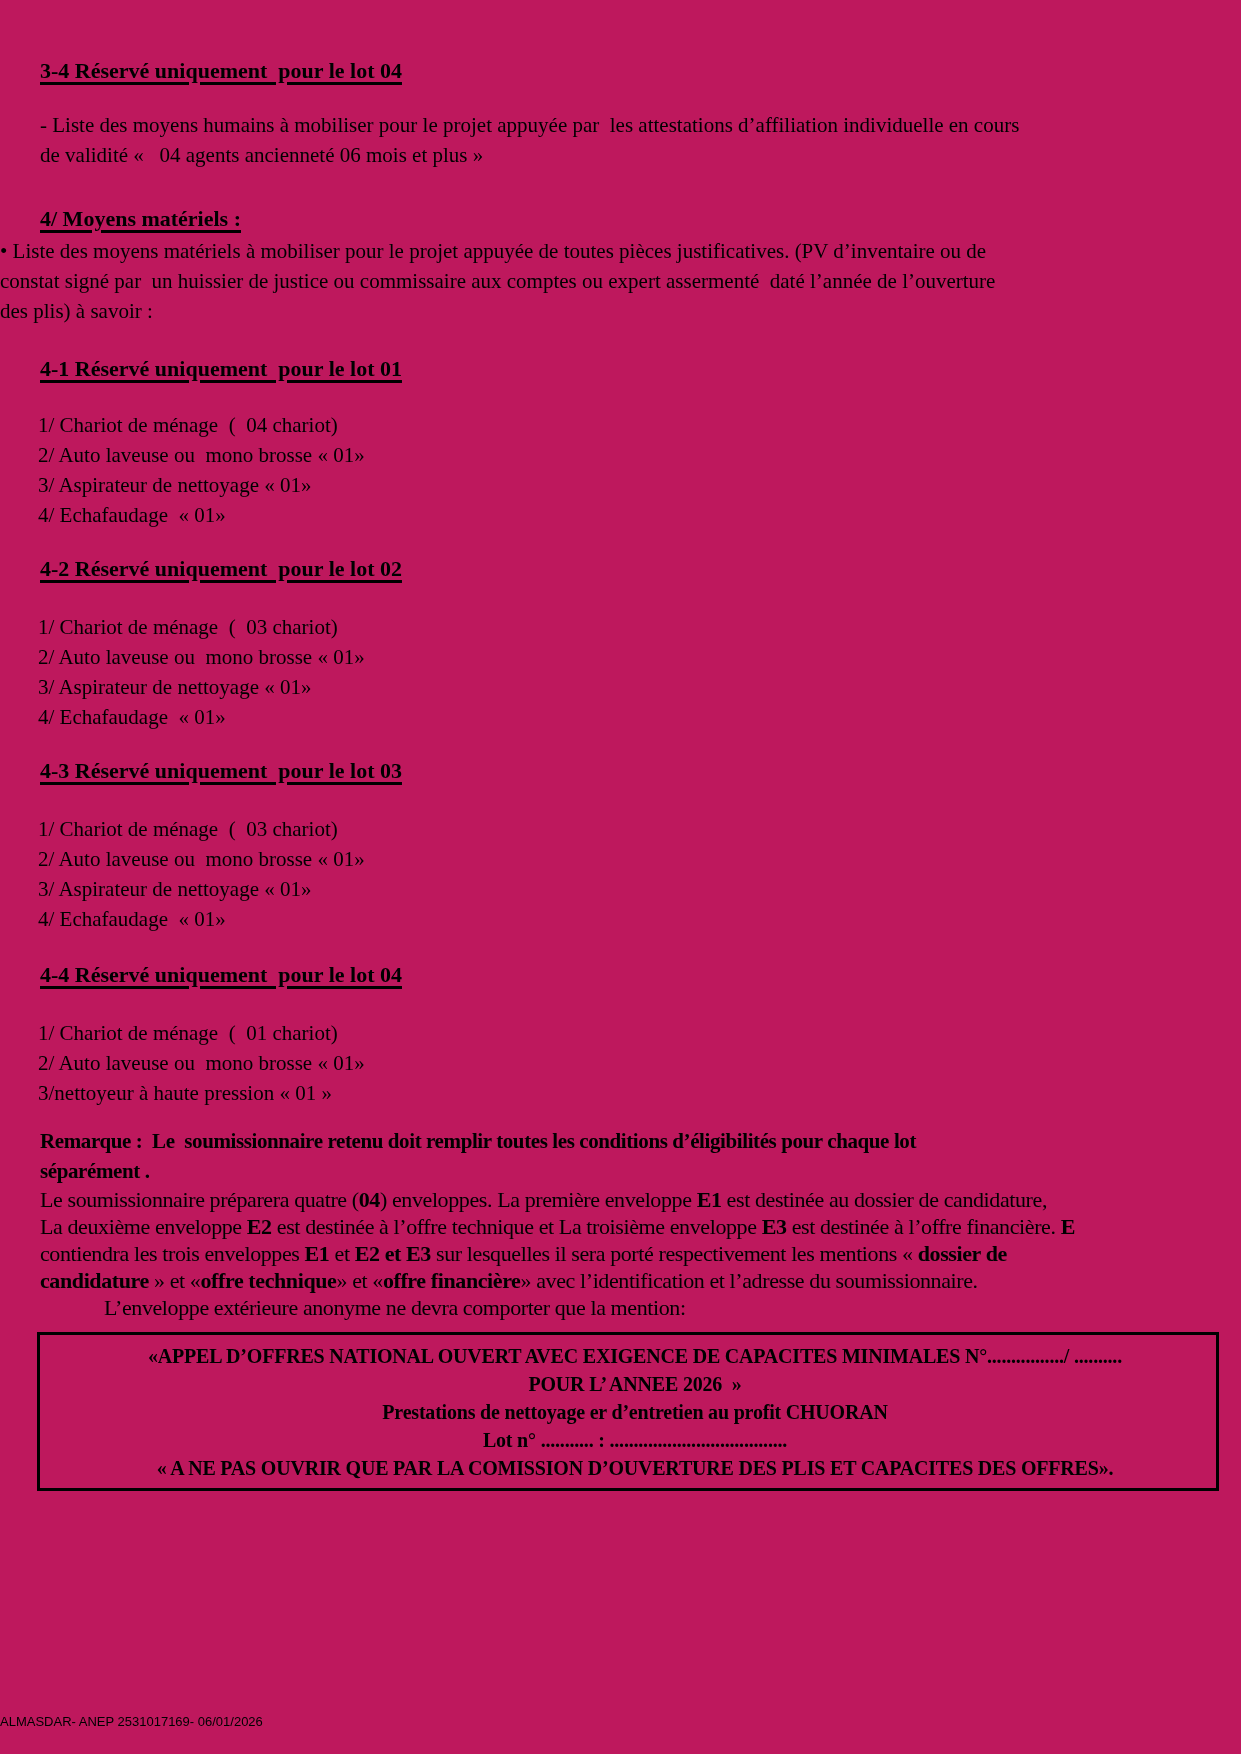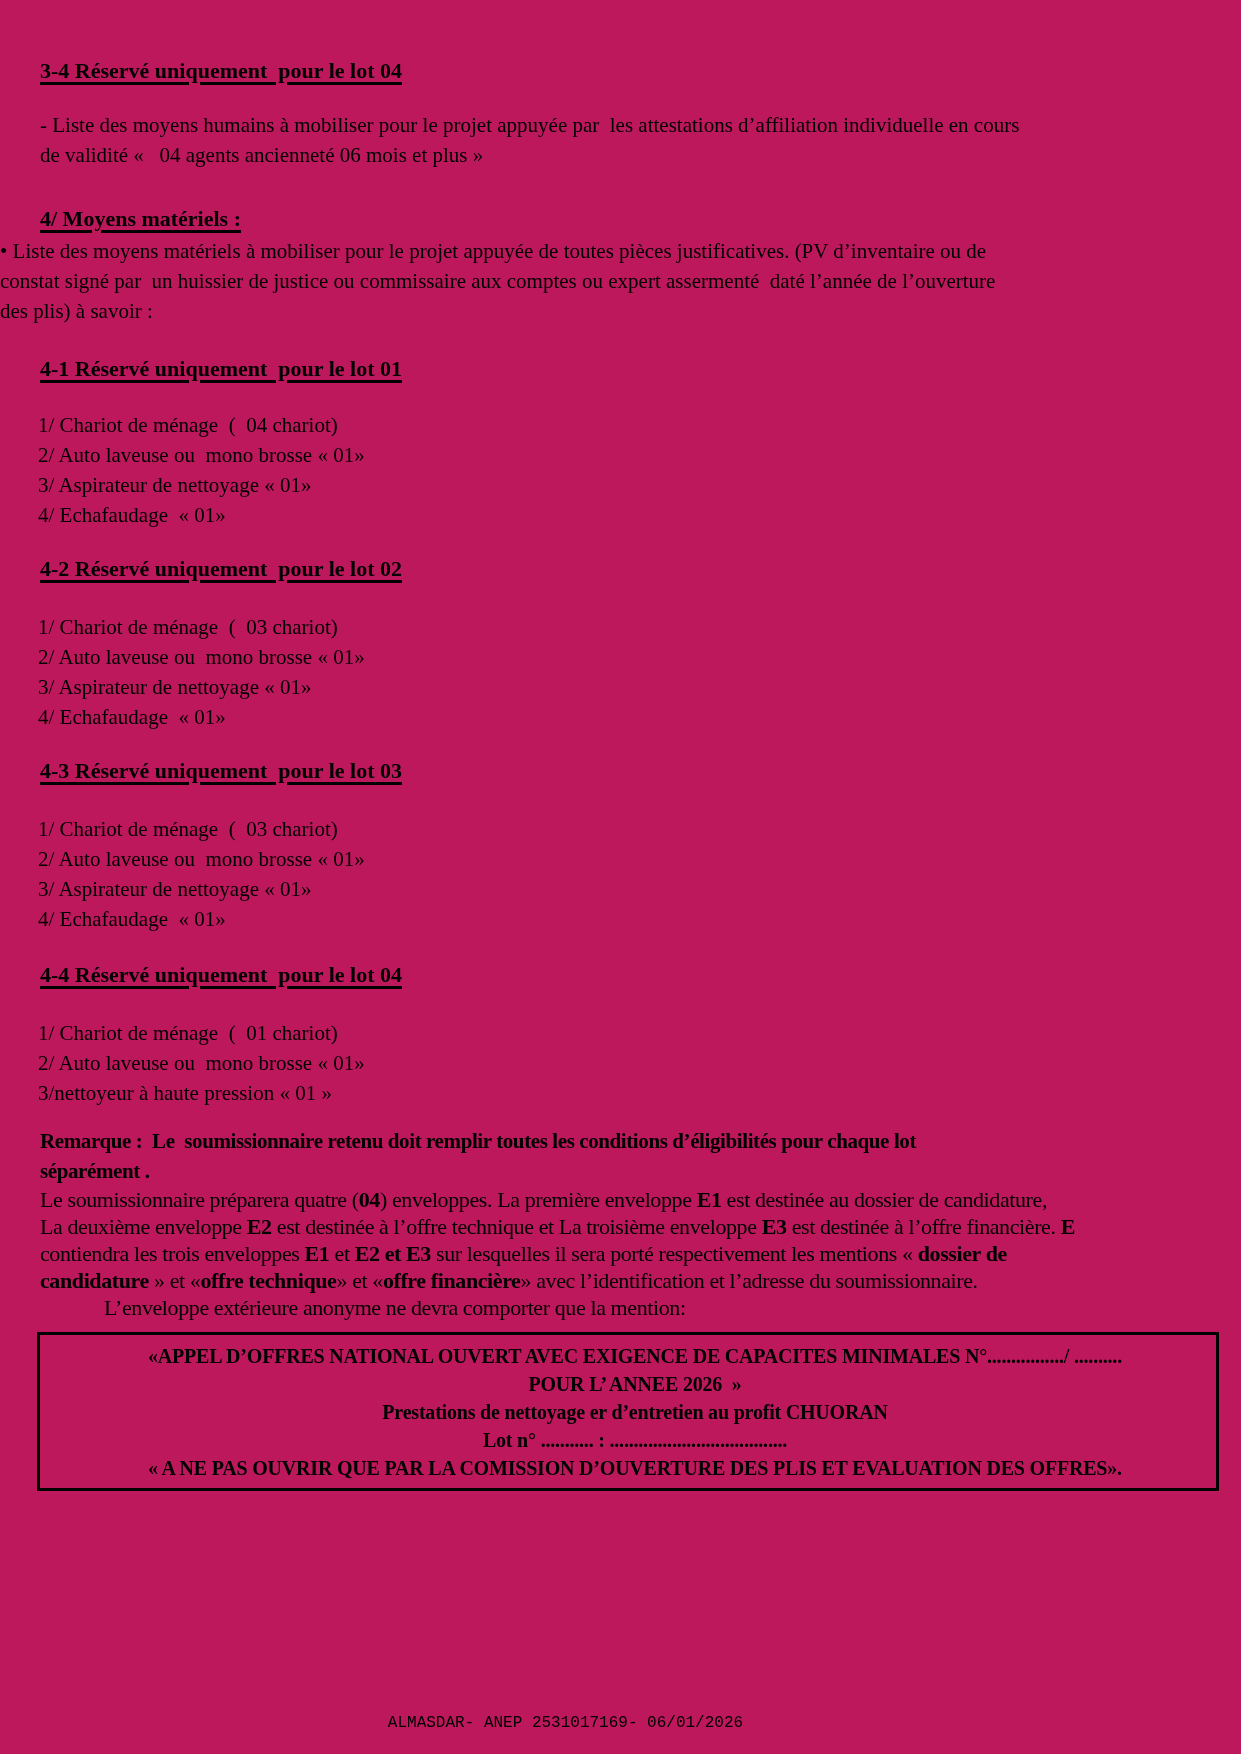--- a/index.html
+++ b/index.html
@@ -60,23 +60,23 @@
     box-sizing: content-box;
   }
   .mention-box .box-line {
     font-size: 20px;
     line-height: 28px;
     font-weight: bold;
     white-space: pre-wrap;
     letter-spacing: -0.2px;
   }
   .footer-note {
-    font-family: Liberation Mono, monospace;
-    font-size: 16px;
-    text-align: center;
+    font-family: Liberation Sans, sans-serif;
+    font-size: 13px;
+    text-align: left;
   }
 </style>
 </head>
 <body>
 
 <div class="page">
 
   <div class="abs heading" style="top:56px; left:40px;">3-4 Réservé uniquement  pour le lot 04</div>
 
   <div class="abs body-text" style="top:110px; left:40px; width:1180px;">- Liste des moyens humains à mobiliser pour le projet appuyée par  les attestations d’affiliation individuelle en cours
@@ -120,18 +120,18 @@
 
   <div class="abs envelope-par" style="top:1186px; left:40px; width:1200px;"><div><span>Le soumissionnaire préparera quatre (</span><span class="b">04</span><span>) enveloppes. La première enveloppe </span><span class="b">E1</span><span> est destinée au dossier de candidature,</span></div><div><span>La deuxième enveloppe </span><span class="b">E2</span><span> est destinée à l’offre technique et La troisième enveloppe </span><span class="b">E3</span><span> est destinée à l’offre financière. </span><span class="b">E</span></div><div><span>contiendra les trois enveloppes </span><span class="b">E1</span><span> et </span><span class="b">E2 et E3</span><span> sur lesquelles il sera porté respectivement les mentions « </span><span class="b">dossier de</span></div><div><span class="b">candidature</span><span> » et «</span><span class="b">offre technique</span><span>» et «</span><span class="b">offre financière</span><span>» avec l’identification et l’adresse du soumissionnaire.</span></div></div>
 
   <div class="abs envelope-note" style="top:1294px; left:104px;">L’enveloppe extérieure anonyme ne devra comporter que la mention:</div>
 
   <div class="abs mention-box" style="top:1332px; left:37px;">
     <div class="box-line">«APPEL D’OFFRES NATIONAL OUVERT AVEC EXIGENCE DE CAPACITES MINIMALES N°................/ ..........</div>
     <div class="box-line">POUR L’ ANNEE 2026  »</div>
     <div class="box-line">Prestations de nettoyage er d’entretien au profit CHUORAN</div>
     <div class="box-line">Lot n° ........... : .....................................</div>
-    <div class="box-line">« A NE PAS OUVRIR QUE PAR LA COMISSION D’OUVERTURE DES PLIS ET EVALUATION DES OFFRES».</div>
+    <div class="box-line">« A NE PAS OUVRIR QUE PAR LA COMISSION D’OUVERTURE DES PLIS ET CAPACITES DES OFFRES».</div>
   </div>
 
   <div class="abs footer-note" style="top:1714px; left:0; right:110px;">ALMASDAR- ANEP 2531017169- 06/01/2026</div>
 
 </div>
 
 </body></html>

